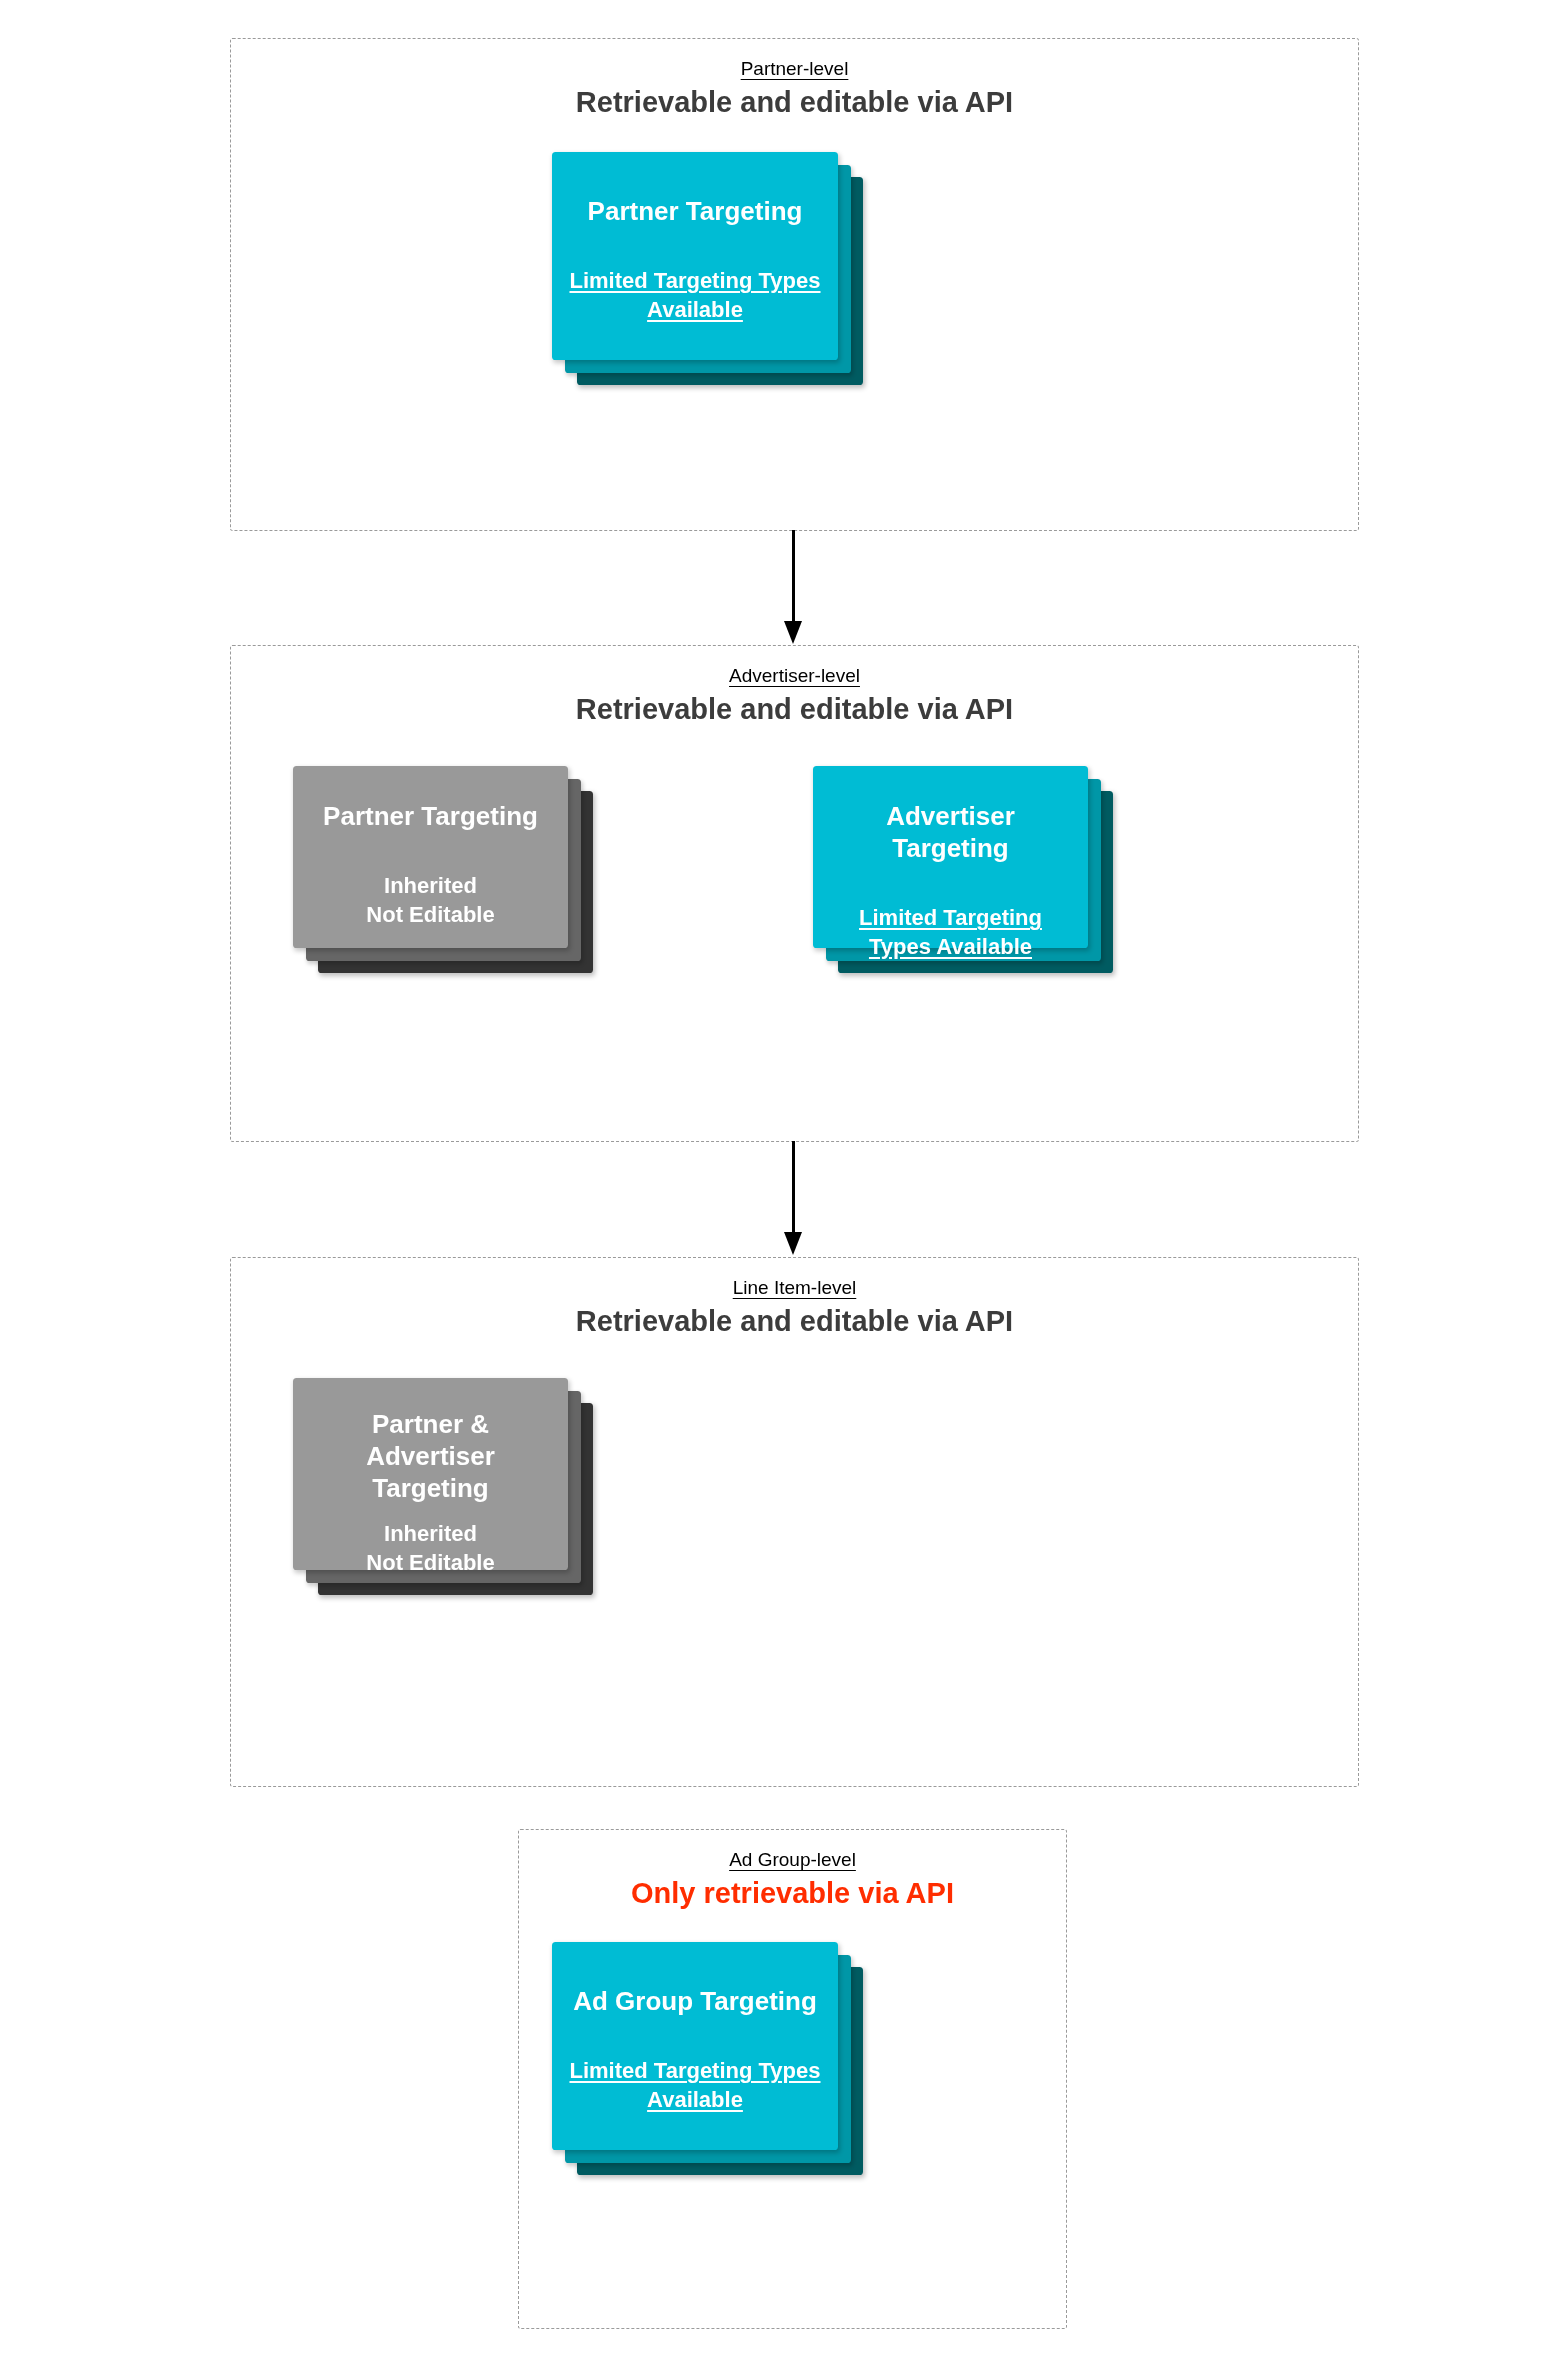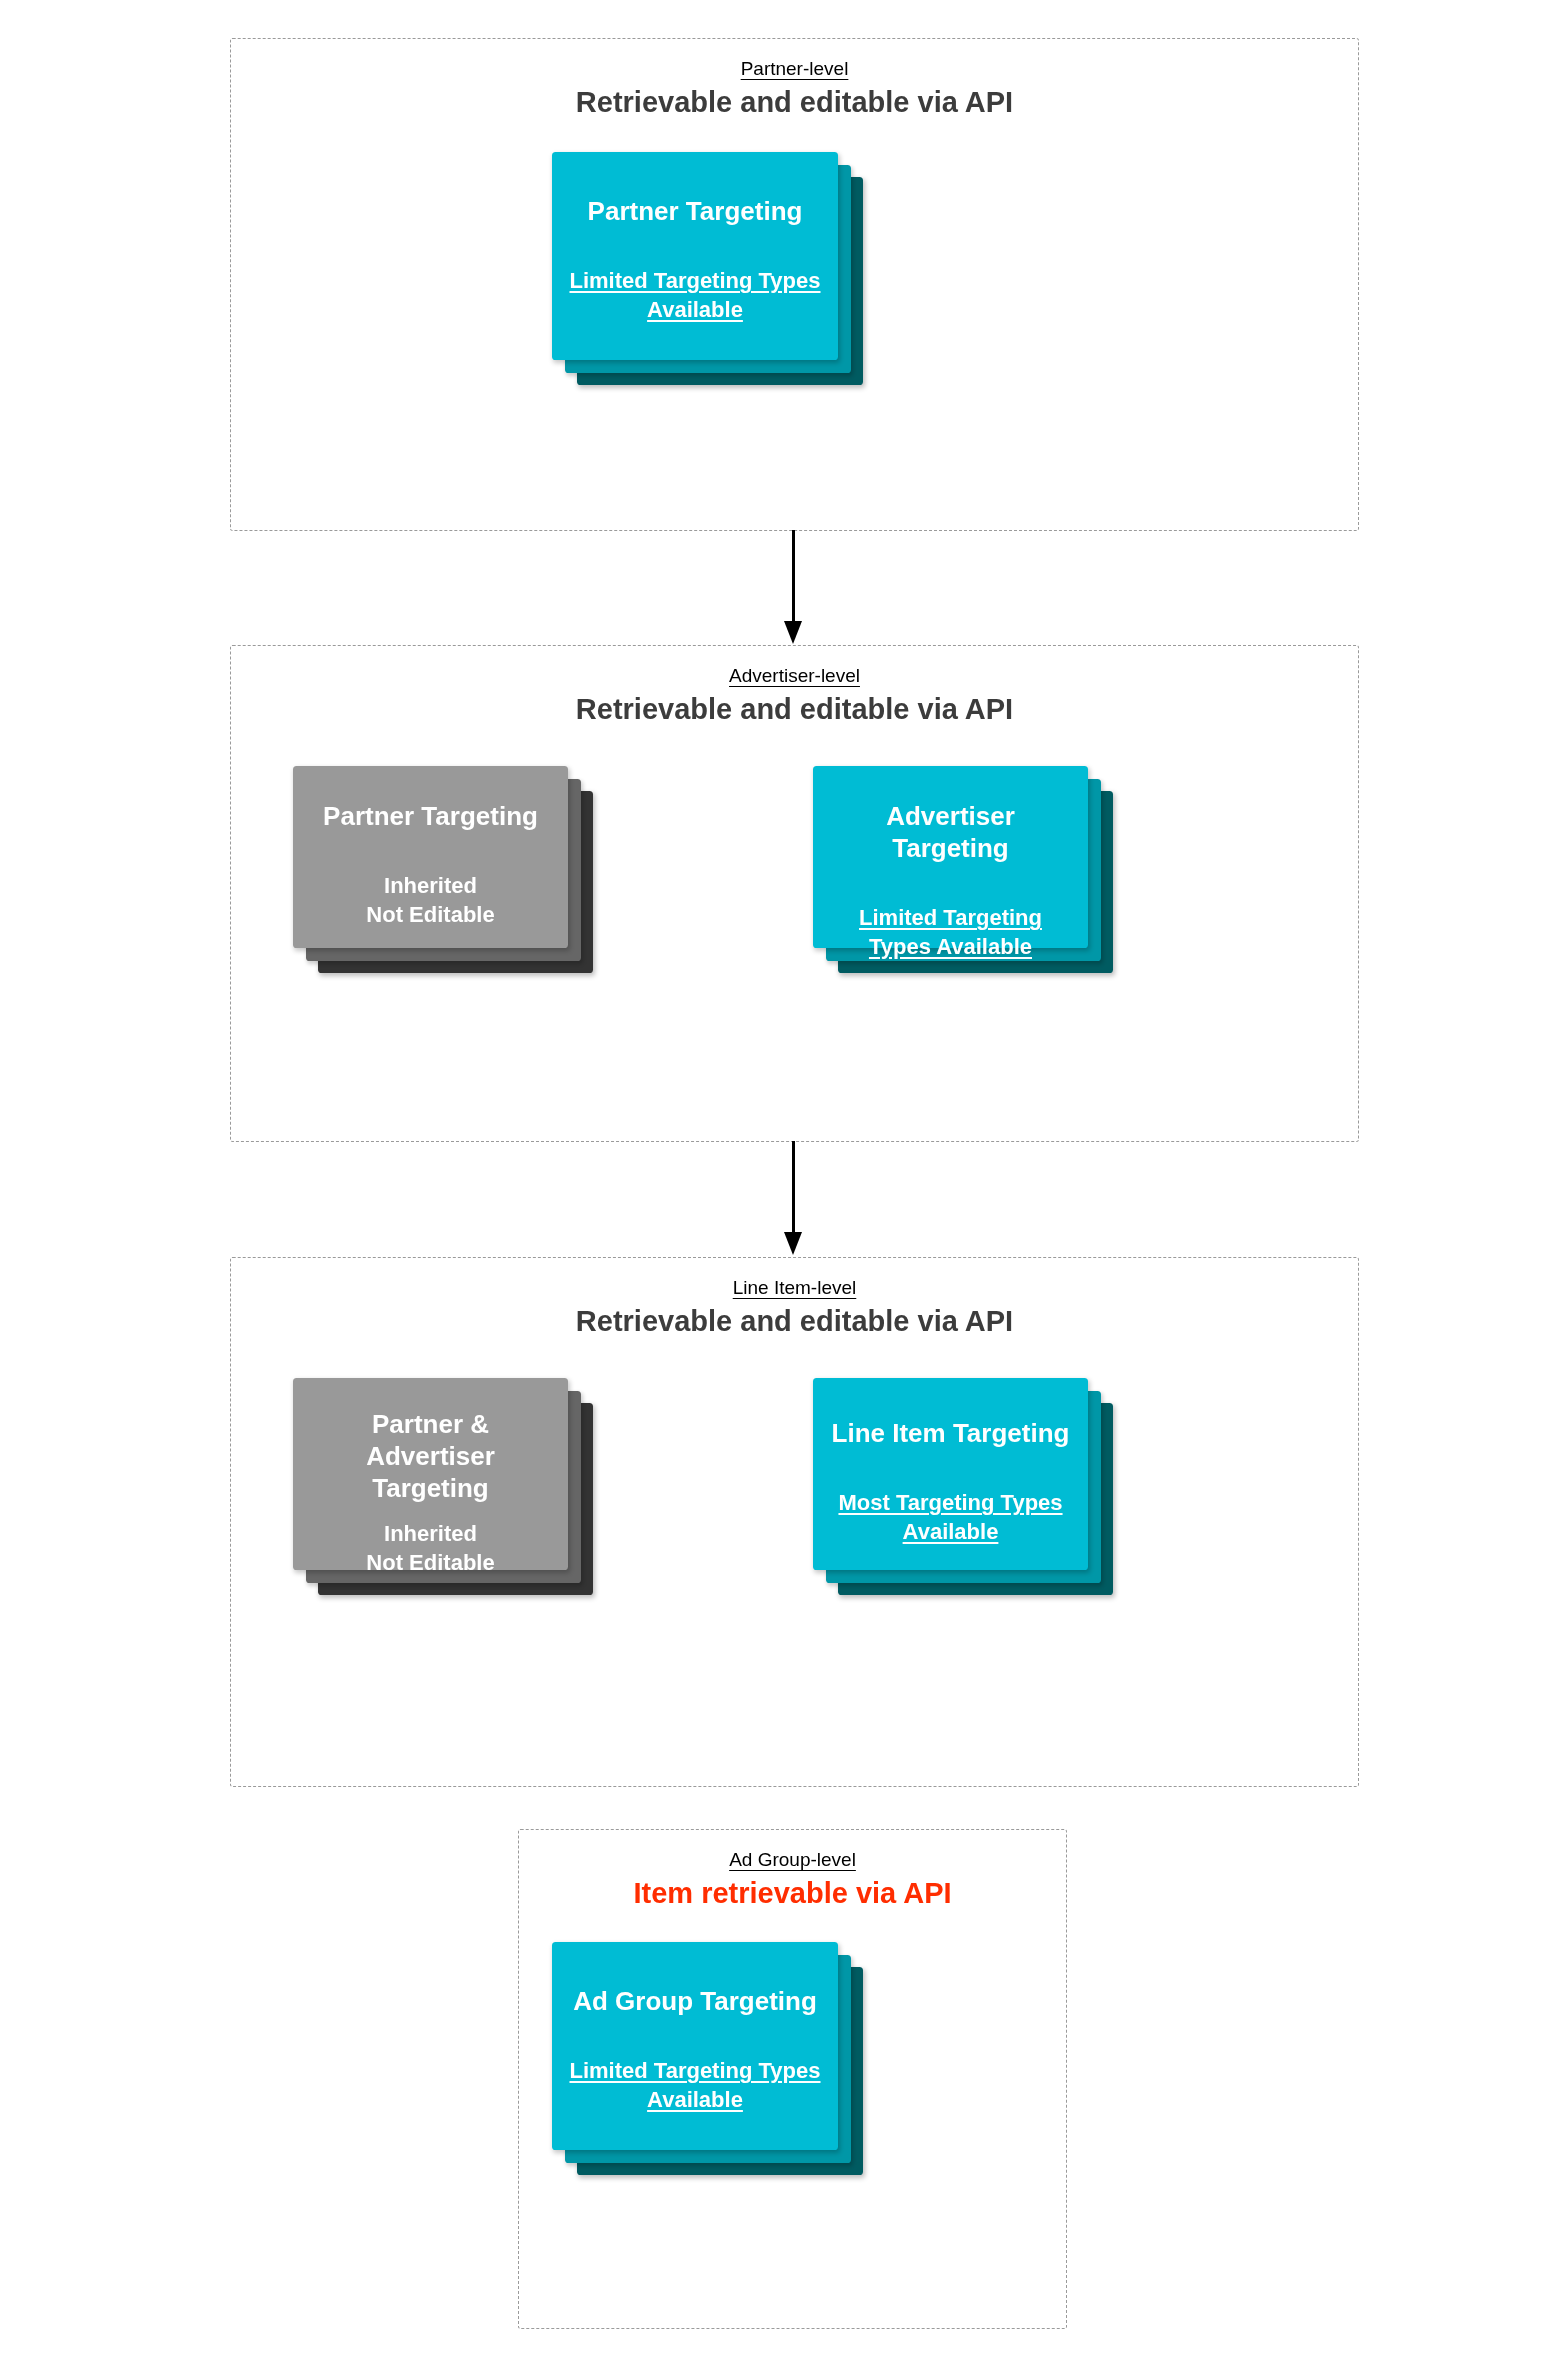--- a/index.html
+++ b/index.html
@@ -191,36 +191,27 @@
       <div class="layer back shade" style="width:275px; height:192px;"></div>
       <div class="layer mid shade" style="width:275px; height:192px;"></div>
       <div class="layer front" style="width:275px; height:192px;"></div>
       <div class="card-text" style="top:29.5px; width:275px;">
         <div class="card-title">Partner &amp; Advertiser Targeting</div>
         <span class="card-note" style="white-space:pre-line; margin-top:16px;">Inherited
 Not Editable</span>
       </div>
     </div>
 
-    <div class="card-stack cyan" style="left:582px; top:120px; width:300px; height:243px;">
-      <div class="layer back shade" style="width:275px; height:192px;"></div>
-      <div class="layer mid shade" style="width:275px; height:192px;"></div>
-      <div class="layer front" style="width:275px; height:192px;"></div>
-      <div class="card-text" style="top:39px; width:275px;">
-        <div class="card-title">Line Item Targeting</div>
-        <span class="card-note underlined">Most Targeting Types Available</span>
-      </div>
-    </div>
   </div>
 
   <div class="level-box" style="left:518px; top:1829px; width:549px; height:500px;">
 
     <div class="level-heading" style="top:18px;">
       <span class="level-title">Ad Group-level</span>
-      <span class="level-sub alert">Item retrievable via API</span>
+      <span class="level-sub alert">Only retrievable via API</span>
     </div>
 
     <div class="card-stack cyan" style="left:33px; top:112px; width:309px; height:232px;">
       <div class="layer back shade" style="width:286px; height:208px;"></div>
       <div class="layer mid shade" style="width:286px; height:208px;"></div>
       <div class="layer front" style="width:286px; height:208px;"></div>
       <div class="card-text" style="top:43px; width:286px;">
         <div class="card-title">Ad Group Targeting</div>
         <span class="card-note underlined">Limited Targeting Types Available</span>
       </div>

